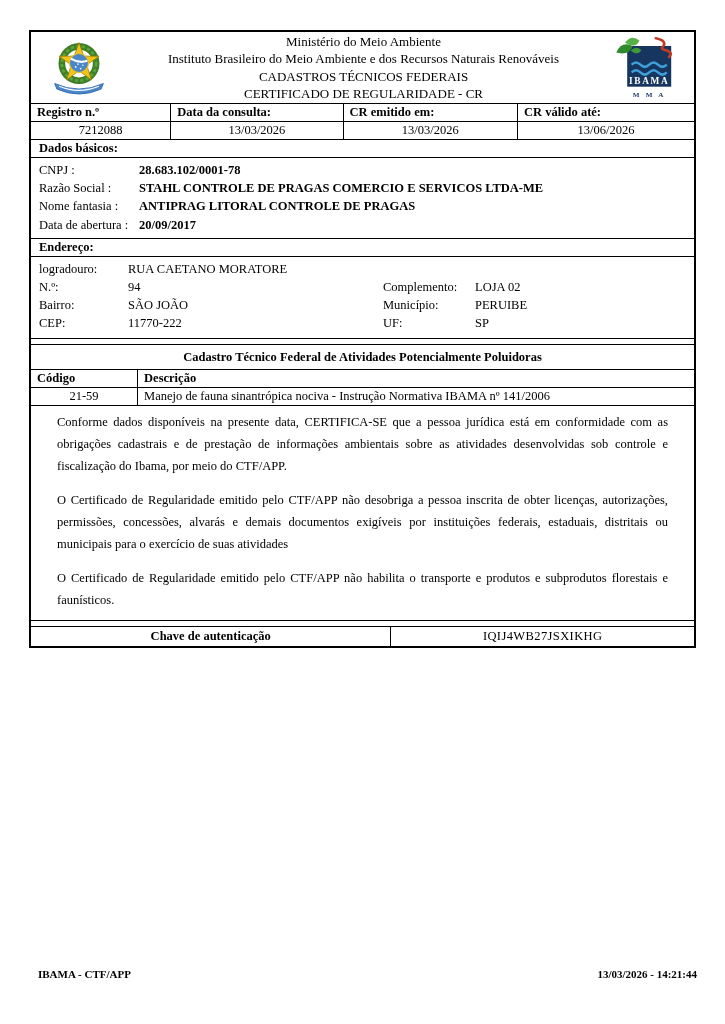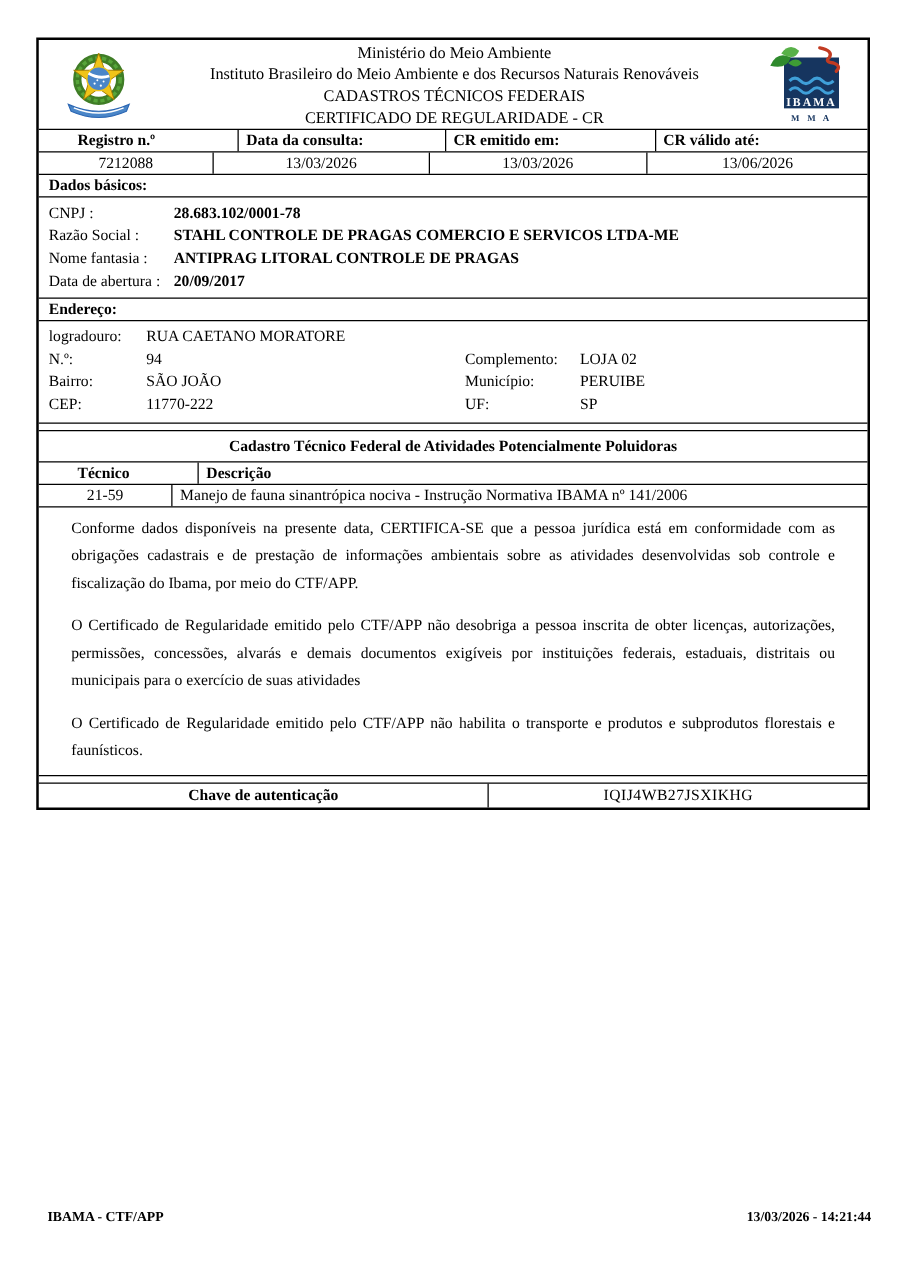--- a/index.html
+++ b/index.html
@@ -24,41 +24,41 @@
     height: 71px;
     padding: 2px 6px;
   }
   .hdr-center { flex: 1; text-align: center; font-size: 13px; line-height: 17.5px; }
   .logo-left  { width: 84px; display: flex; justify-content: center; }
   .logo-right { width: 82px; display: flex; justify-content: center; }
   
   .row { display: flex; border-top: 1px solid #000; }
   .cell { padding: 1px 6px; }
   .bl { border-left: 1px solid #000; }
-  .bold { font-weight: bold; padding-left: 25px; }
+  .bold { font-weight: bold; }
   .bi { font-weight: bold; }
   .center { text-align: center; }
   .fs12 { font-size: 12.5px; }
   
   .c1 { width: 21.0%; }
   .c2 { width: 26.0%; }
   .c3 { width: 26.3%; }
   .c4 { flex: 1; }
   
   .sec-row { border-top: 1px solid #000; padding: 1px 8px; font-size: 12.5px; }
   
   .fields { padding: 3px 8px 4px; }
   .f-row { display: flex; line-height: 18.2px; font-size: 12.5px; }
   .f-label { width: 100px; }
   .f-val { flex: 1; font-weight: bold; }
   
   .addr { border-top: 1px solid #000; padding: 3px 8px 5px; }
   .a-row { display: flex; line-height: 18.2px; font-size: 12.5px; }
   .a-label  { width: 78px; }
-  .a-val    { width: 255px; }
+  .a-val    { width: 255px; margin-left: 11px; }
   .a-label2 { width: 92px; }
   .a-val2   { flex: 1; }
   
   .thin-sep { border-top: 1px solid #000; height: 6px; }
   
   .ctf-title { border-top: 1px solid #000; text-align: center; font-weight: bold; font-size: 12.5px; line-height: 18px; padding: 3px 4px; }
   .code-col { width: 16%; }
   .desc-col { flex: 1; }
   
   .paras { border-top: 1px solid #000; padding: 5px 26px 9px; font-size: 12.5px; line-height: 22px; text-align: justify; }
@@ -180,21 +180,21 @@
       <span class="a-label2">UF:</span>
       <span class="a-val2">SP</span>
     </div>
   </div>
 
   <div class="thin-sep"></div>
   <div class="ctf-title">
     <div>Cadastro Técnico Federal de Atividades Potencialmente Poluidoras</div>
   </div>
   <div class="row fs12 bold">
-    <div class="cell code-col">Técnico</div>
+    <div class="cell code-col">Código</div>
     <div class="cell desc-col bl">Descrição</div>
   </div>
   <div class="row fs12">
     <div class="cell code-col center">21-59</div>
     <div class="cell desc-col bl">Manejo de fauna sinantrópica nociva - Instrução Normativa IBAMA nº 141/2006</div>
   </div>
 
   <div class="paras">
     <p>Conforme dados disponíveis na presente data, CERTIFICA-SE que a pessoa jurídica está em conformidade com as obrigações cadastrais e de prestação de informações ambientais sobre as atividades desenvolvidas sob controle e fiscalização do Ibama, por meio do CTF/APP.</p>
     <p>O Certificado de Regularidade emitido pelo CTF/APP não desobriga a pessoa inscrita de obter licenças, autorizações, permissões, concessões, alvarás e demais documentos exigíveis por instituições federais, estaduais, distritais ou municipais para o exercício de suas atividades</p>

